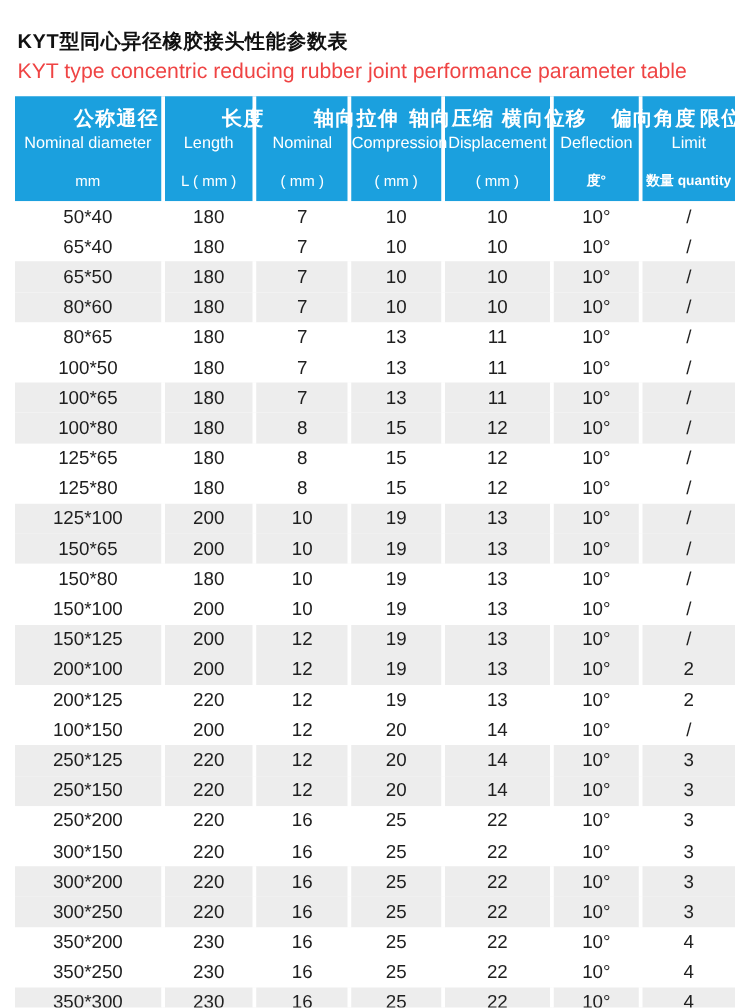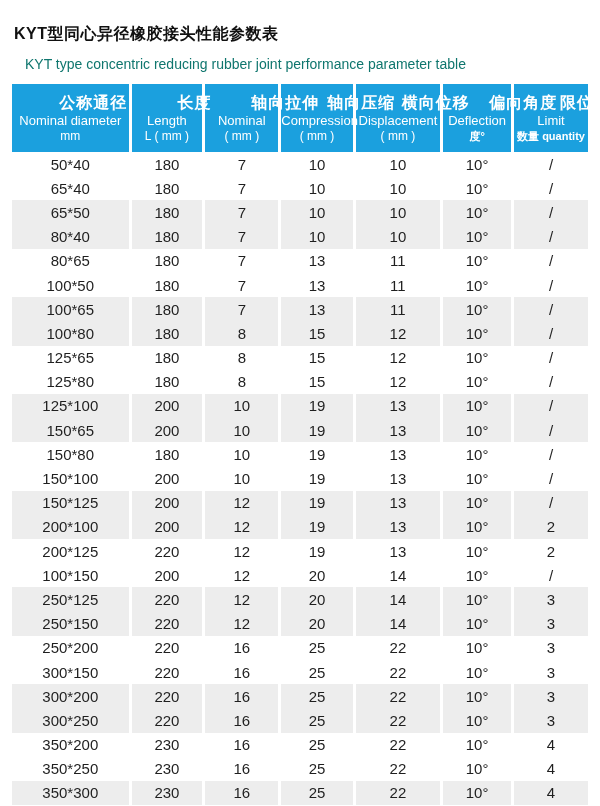--- a/index.html
+++ b/index.html
@@ -7,38 +7,38 @@
     width:600px;height:806px;background:#ffffff;
     font-family:"Liberation Sans","DejaVu Sans",sans-serif;
     overflow:hidden;
   }
   .titles{padding:24px 14px 0 14px;}
   .title-cn{
     margin:0 0 4px 0;font-size:16px;line-height:20px;
     font-weight:bold;color:#111111;letter-spacing:0.5px;
   }
   .title-en{
-    margin:11px;font-size:14px;line-height:18px;
-    font-weight:400;color:#0f766e;
+    margin:0;font-size:17px;line-height:18px;
+    font-weight:400;color:#ef4444;
   }
   table.param{
     border-collapse:collapse;table-layout:fixed;
     width:576px;margin:11px 0 0 12px;
   }
   table.param th, table.param td{overflow:visible;}
   table.param th:not(:first-child),
   table.param td:not(:first-child){border-left:3px solid #ffffff;}
   thead th{
     background:#1ba0de;color:#ffffff;
     padding:9px 0 8px 0;text-align:center;vertical-align:middle;
     font-weight:normal;
   }
   .h-cn{font-size:16px;line-height:20px;font-weight:bold;letter-spacing:1px;white-space:nowrap;padding-left:46px;}
   .h-en{font-size:13px;line-height:16px;white-space:nowrap;}
-  .h-unit{font-size:12px;line-height:15px;white-space:nowrap;}
+  .h-unit{font-size:12px;line-height:15px;white-space:nowrap;margin-top:16px;}
   .h-unit.sm{font-size:11px;font-weight:bold;}
   tbody td{
     height:24.2px;padding:0;text-align:center;vertical-align:middle;
     font-size:15px;color:#1f1f1f;background:#ffffff;white-space:nowrap;
   }
   tbody tr.alt td{background:#ededed;}
 </style>
 </head>
 <body>
 
@@ -118,21 +118,21 @@
       <tr class="alt">
         <td>65*50</td>
         <td>180</td>
         <td>7</td>
         <td>10</td>
         <td>10</td>
         <td>10°</td>
         <td>/</td>
       </tr>
       <tr class="alt">
-        <td>80*40</td>
+        <td>80*60</td>
         <td>180</td>
         <td>7</td>
         <td>10</td>
         <td>10</td>
         <td>10°</td>
         <td>/</td>
       </tr>
       <tr>
         <td>80*65</td>
         <td>180</td>

